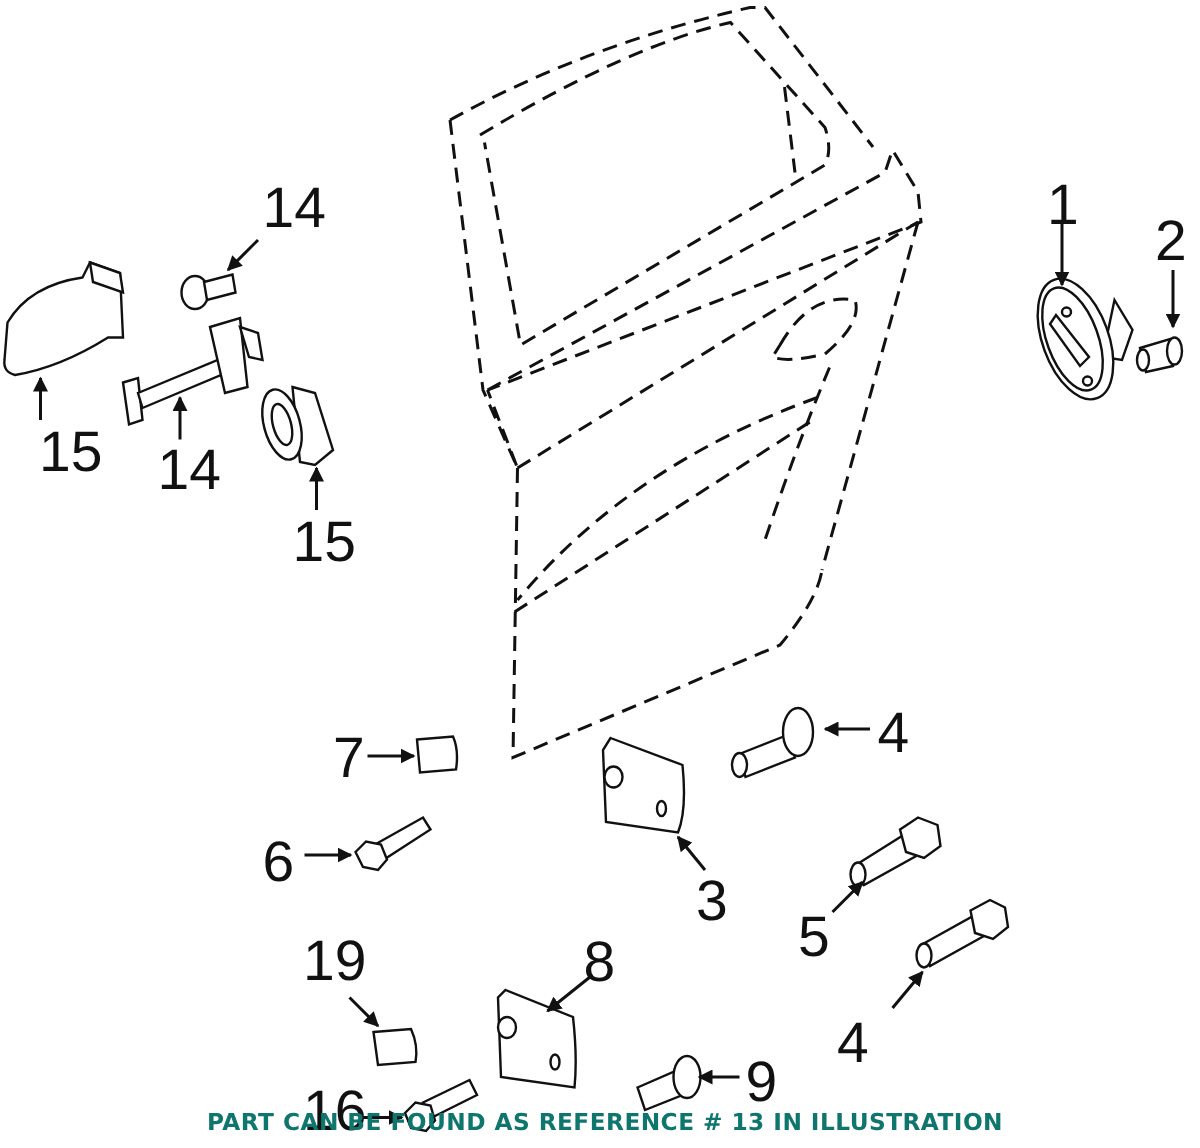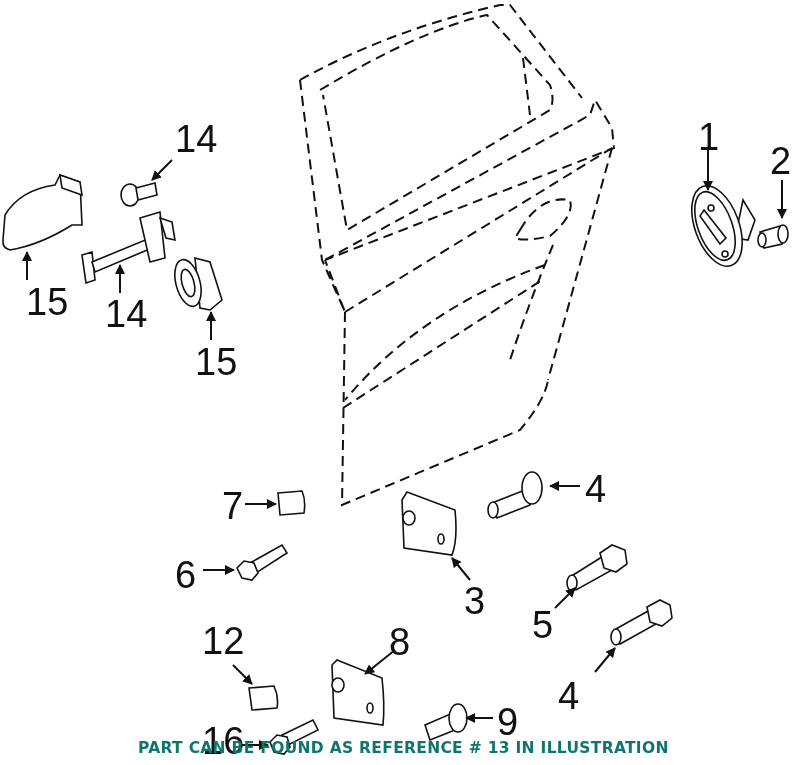--- a/index.html
+++ b/index.html
@@ -145,19 +145,19 @@
 <div class="callout" style="left:770px;top:142px">2</div>
 <div class="callout" style="left:464px;top:582px">3</div>
 <div class="callout" style="left:585px;top:470px">4</div>
 <div class="callout" style="left:532px;top:606px">5</div>
 <div class="callout" style="left:175px;top:556px">6</div>
 <div class="callout" style="left:222px;top:487px">7</div>
 <div class="callout" style="left:389px;top:623px">8</div>
 <div class="callout" style="left:497px;top:703px">9</div>
 <div class="callout" style="left:558px;top:677px">4</div>
 <div class="callout" style="left:202px;top:722px">16</div>
-<div class="callout" style="left:202px;top:622px">12</div>
+<div class="callout" style="left:202px;top:622px">19</div>
 <div class="callout" style="left:105px;top:295px">14</div>
 <div class="callout" style="left:175px;top:120px">14</div>
 <div class="callout" style="left:26px;top:283px">15</div>
 <div class="callout" style="left:195px;top:343px">15</div>
 
 <div class="notice">PART CAN BE FOUND AS REFERENCE # 13 IN ILLUSTRATION</div>
 
 </body></html>

